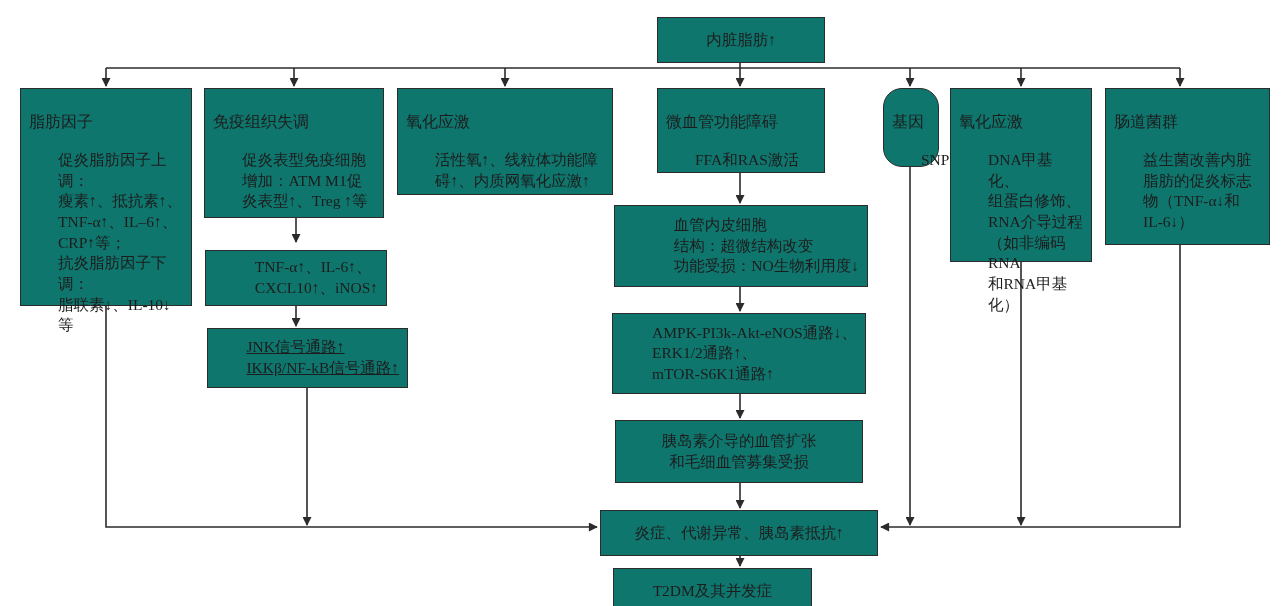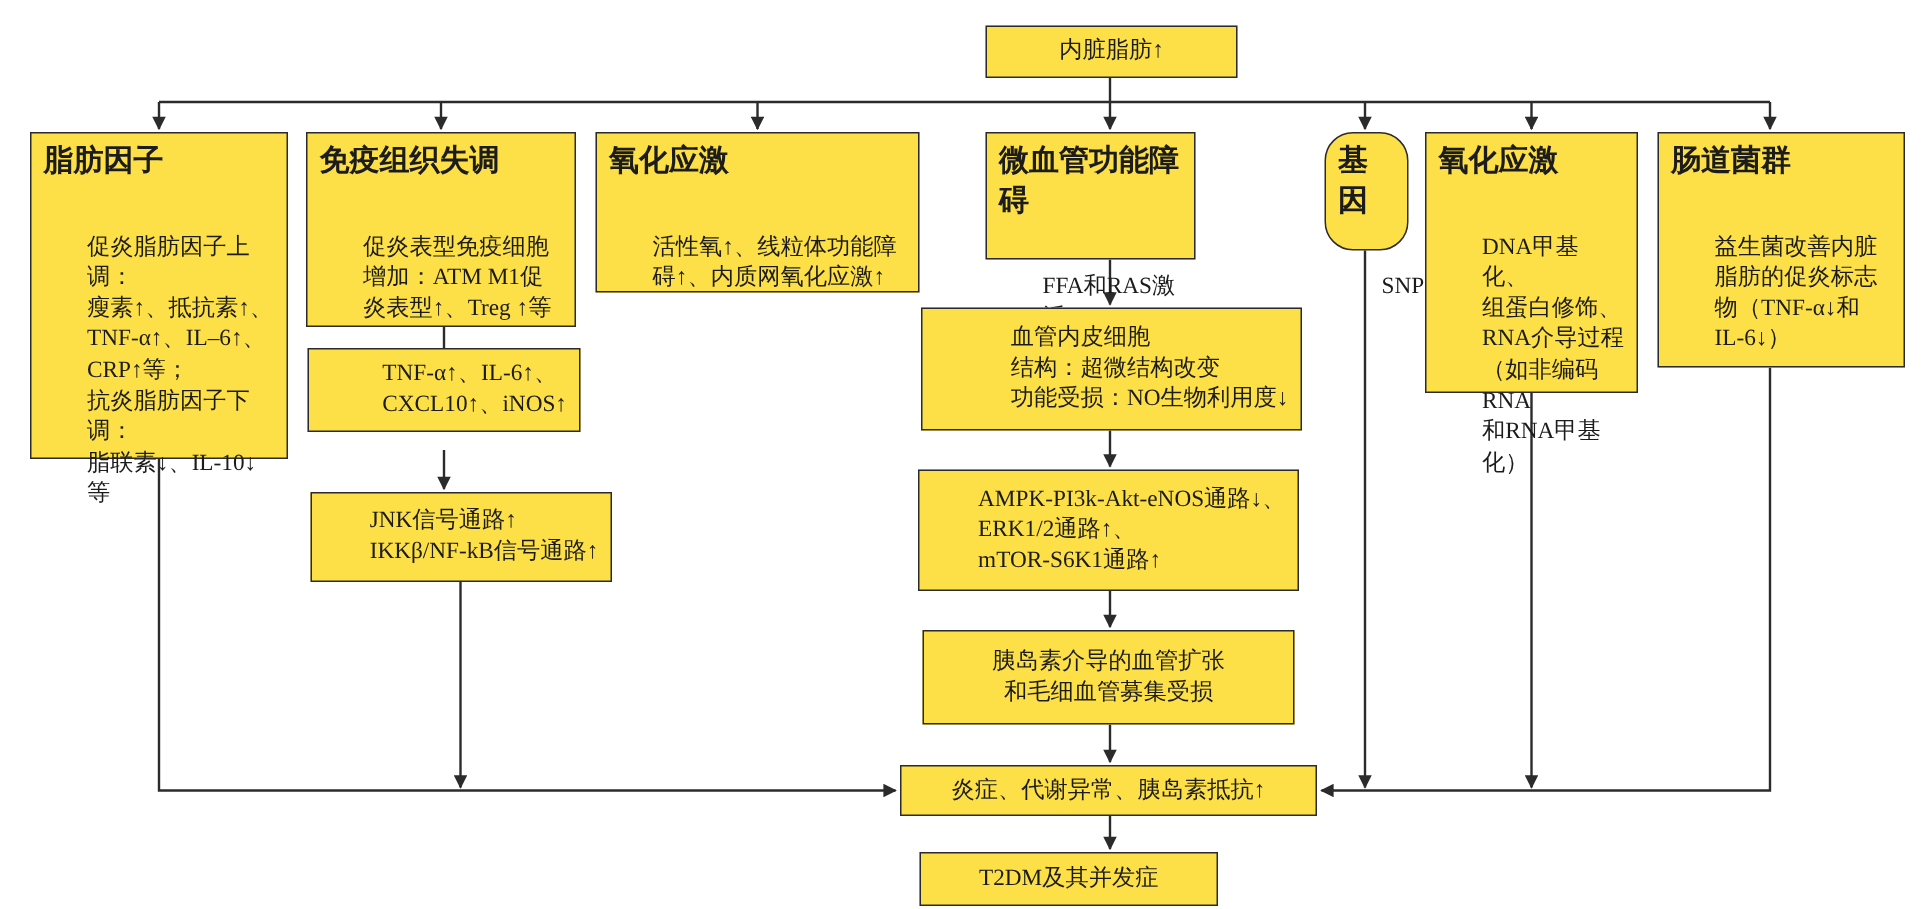--- a/index.html
+++ b/index.html
@@ -8,49 +8,49 @@
     width:1282px;height:606px;
     background:#ffffff;
     font-family:"Liberation Serif","DejaVu Serif",serif;
     color:#1c1c1c;
     overflow:hidden;
   }
   #wires{position:absolute;left:0;top:0;width:1282px;height:606px;}
   .node{
     position:absolute;
     box-sizing:border-box;
-    background:#fde047;
+    background:#0f766e;
     border:1.6px solid #2b2b2b;
-    padding:5px 8px;
+    padding:22px 8px;
     font-size:15.5px;
     line-height:1.33;
   }
   .node .title{
     display:block;
     font-family:"Liberation Sans","DejaVu Sans",sans-serif;
-    font-weight:bold;
-    font-size:20px;
-    margin-bottom:34px;
+    font-weight:normal;
+    font-size:16px;
+    margin-bottom:18px;
     white-space:pre-line;
   }
   .node .body{display:block;white-space:pre-line;margin-left:29px;}
   .plain{display:flex;align-items:center;justify-content:flex-end;}
   .plain .body{margin:0;}
   .centered{justify-content:center;text-align:center;}
   
   #n-visceral      {left:657px;top:17px;  width:168px;height:35px;}
   #n-adipokines    {left:20px; top:88px;  width:172px;height:218px;}
   #n-immune        {left:204px;top:88px;  width:180px;height:130px;}
   #n-oxidative     {left:397px;top:88px;  width:216px;height:107px;}
-  #n-microvascular {left:657px;top:88px;  width:140px;height:85px;}
+  #n-microvascular {left:657px;top:88px;  width:168px;height:85px;}
   #n-gene          {left:883px;top:88px;  width:56px; height:79px;border-radius:19px;}
   #n-epigenetics   {left:950px;top:88px;  width:142px;height:174px;}
   #n-gut           {left:1105px;top:88px; width:165px;height:157px;}
-  #n-cytokines     {left:205px;top:232px; width:182px;height:56px;}
-  #n-signaling     {left:207px;top:328px; width:201px;height:60px;}
+  #n-cytokines     {left:205px;top:250px; width:182px;height:56px;}
+  #n-signaling     {left:207px;top:328px; width:201px;height:60px;text-decoration:underline;}
   #n-endothelial   {left:614px;top:205px; width:254px;height:82px;}
   #n-ampk          {left:612px;top:313px; width:254px;height:81px;}
   #n-insulin       {left:615px;top:420px; width:248px;height:63px;}
   #n-inflammation  {left:600px;top:510px; width:278px;height:34px;}
   #n-t2dm          {left:613px;top:568px; width:199px;height:36px;}
 </style>
 </head>
 <body>
 
 <div id="stage">

